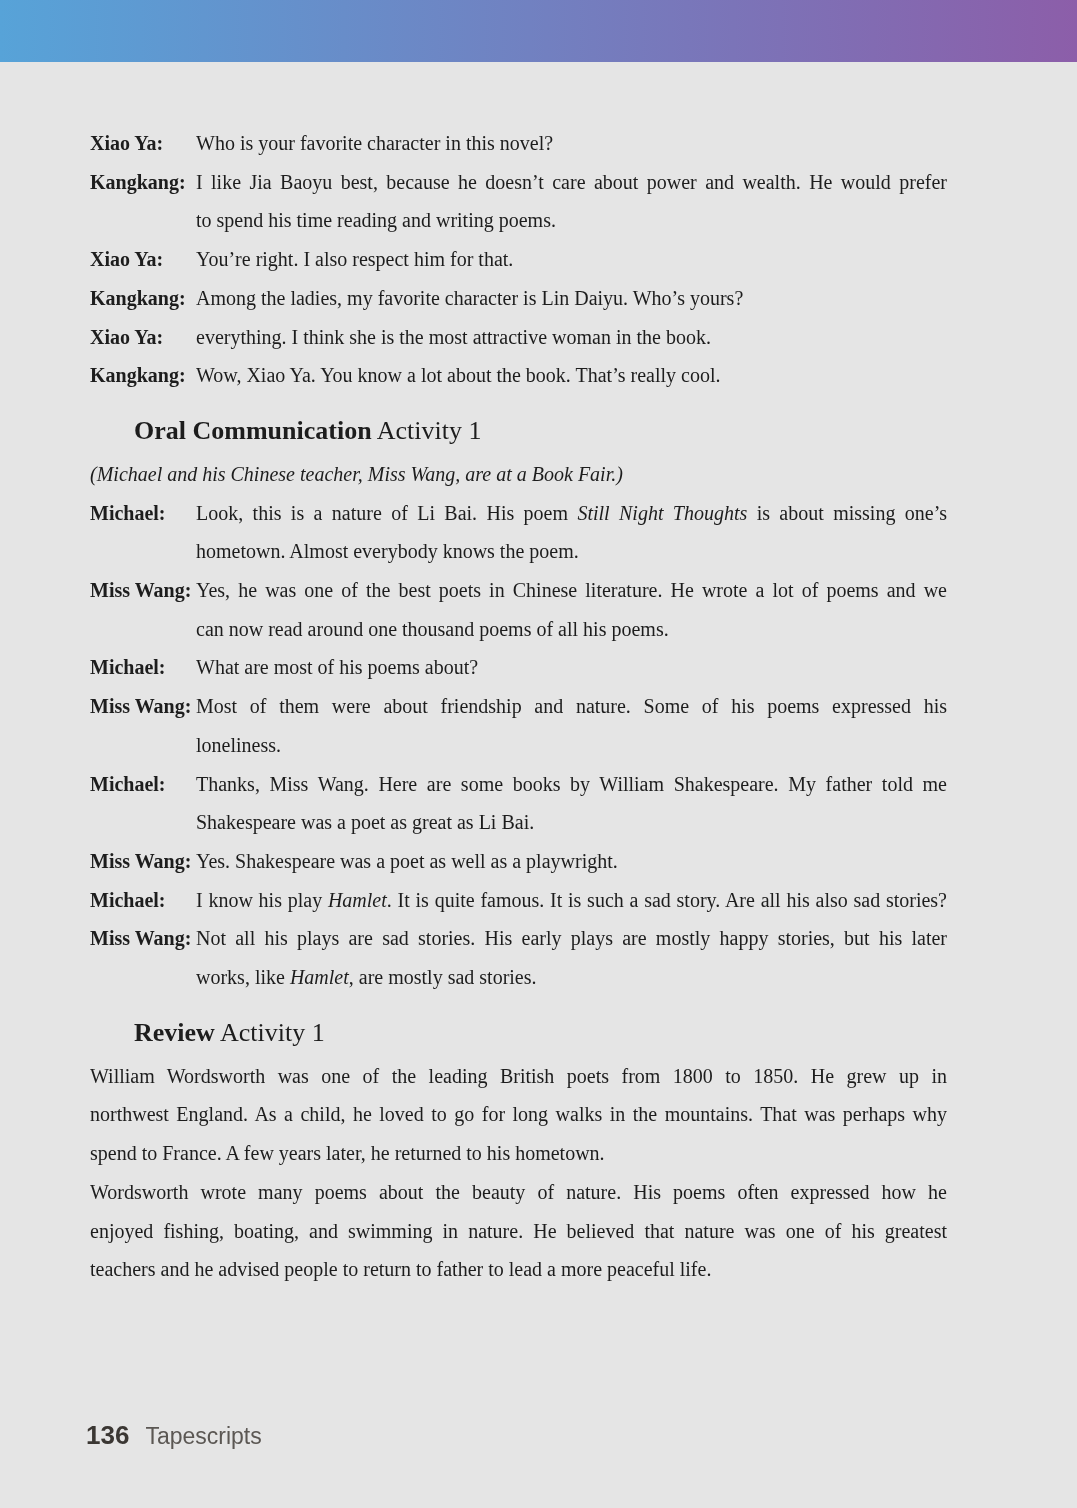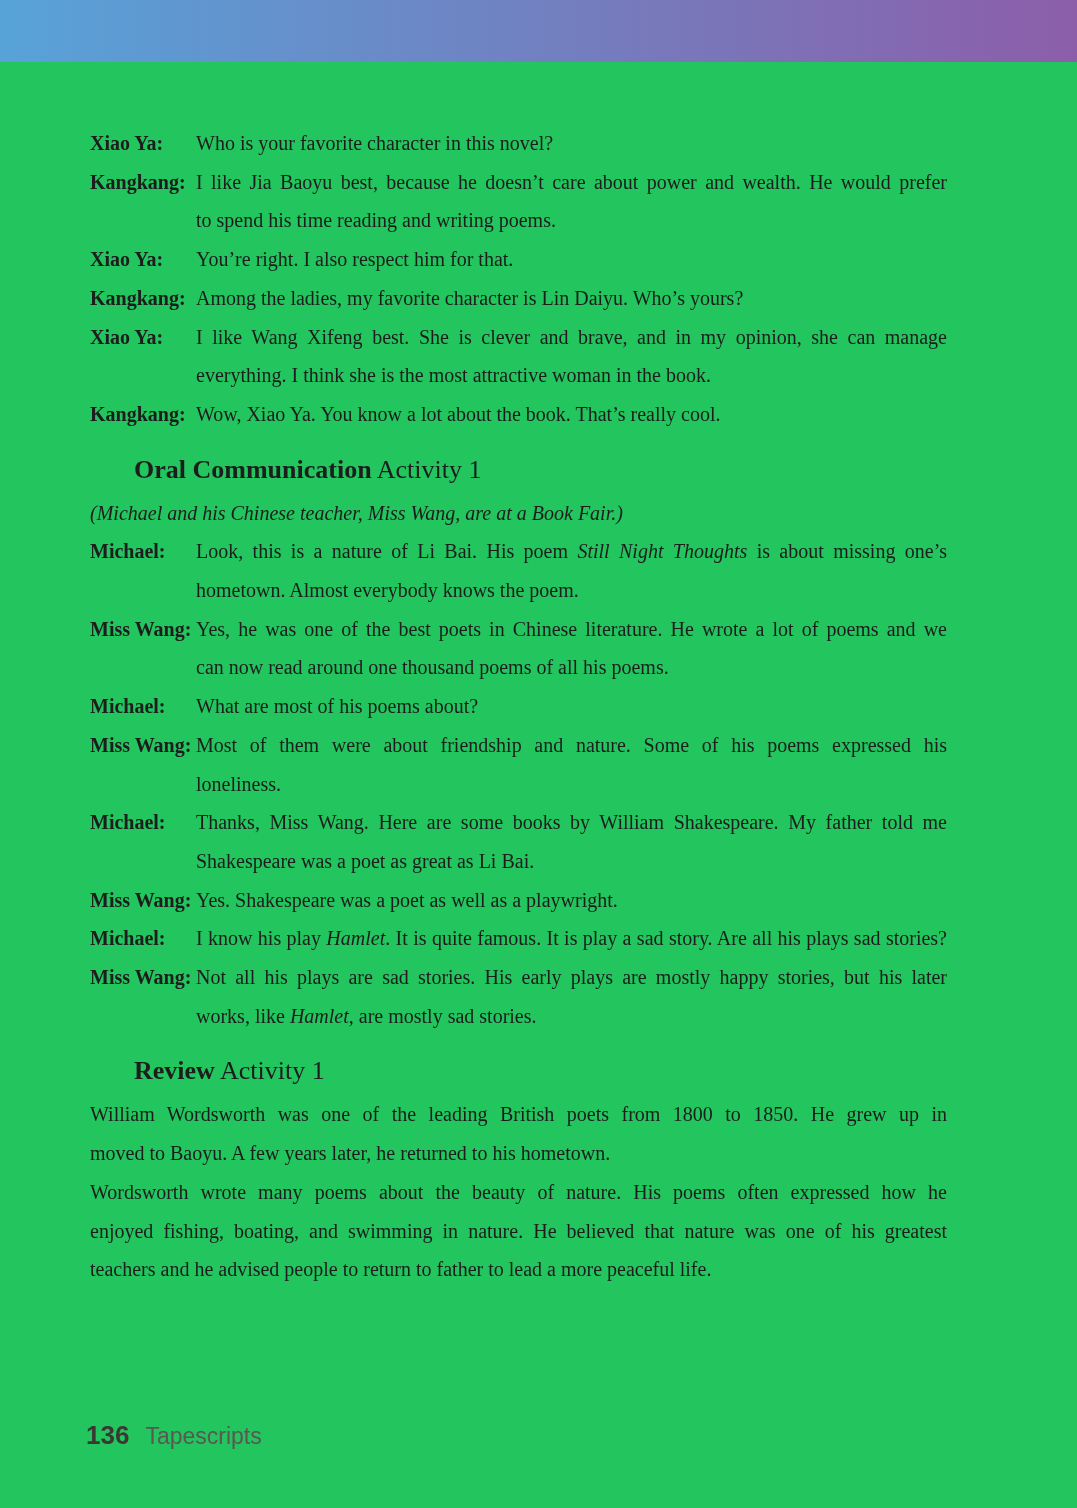--- a/index.html
+++ b/index.html
@@ -1,20 +1,20 @@
 <!DOCTYPE html>
 <html><head>
 <meta charset="utf-8">
 <style>
   html, body { margin: 0; padding: 0; background: #ffffff; }
   .page {
     position: relative;
     width: 1077px;
     height: 1508px;
-    background: #22c55e;
+    background: #e5e5e5;
     overflow: hidden;
     font-family: "Liberation Serif", serif;
     color: #1d1d1d;
   }
   .header-bar {
     position: absolute;
     top: 0; left: 0;
     width: 1077px; height: 62px;
     background: linear-gradient(90deg, #57a3d8, #8c5ea9);
   }
@@ -72,41 +72,42 @@
 <body>
 
 <div class="page">
   <div class="header-bar" id="header-bar" style="background: linear-gradient(90deg, rgb(87, 163, 216), rgb(140, 94, 169));"></div>
   <main class="content" id="content">
       <div class="row d"><span class="speaker">Xiao Ya:</span><span>Who is your favorite character in this novel?</span></div>
       <div class="row d j"><span class="speaker">Kangkang:</span><span>I like Jia Baoyu best, because he doesn’t care about power and wealth. He would prefer</span></div>
       <div class="row c"><span>to spend his time reading and writing poems.</span></div>
       <div class="row d"><span class="speaker">Xiao Ya:</span><span>You’re right. I also respect him for that.</span></div>
       <div class="row d"><span class="speaker">Kangkang:</span><span>Among the ladies, my favorite character is Lin Daiyu. Who’s yours?</span></div>
-      <div class="row d j"><span class="speaker">Xiao Ya:</span><span>I like Wang Xifeng best. She is clever and brave, and in my opinion, she can manage</span></div>
+      <div class="row d j"><span class="speaker">Xiao Ya:</span></div>
       <div class="row c"><span>everything. I think she is the most attractive woman in the book.</span></div>
       <div class="row d"><span class="speaker">Kangkang:</span><span>Wow, Xiao Ya. You know a lot about the book. That’s really cool.</span></div>
       <div class="row h"><span class="b">Oral Communication</span><span> Activity 1</span></div>
       <div class="row s"><span>(Michael and his Chinese teacher, Miss Wang, are at a Book Fair.)</span></div>
       <div class="row d j"><span class="speaker">Michael:</span><span>Look, this is a nature of Li Bai. His poem </span><span class="seg-i">Still Night Thoughts</span><span> is about missing one’s</span></div>
       <div class="row c"><span>hometown. Almost everybody knows the poem.</span></div>
       <div class="row d j"><span class="speaker">Miss Wang:</span><span>Yes, he was one of the best poets in Chinese literature. He wrote a lot of poems and we</span></div>
       <div class="row c"><span>can now read around one thousand poems of all his poems.</span></div>
       <div class="row d"><span class="speaker">Michael:</span><span>What are most of his poems about?</span></div>
       <div class="row d j"><span class="speaker">Miss Wang:</span><span>Most of them were about friendship and nature. Some of his poems expressed his</span></div>
       <div class="row c"><span>loneliness.</span></div>
       <div class="row d j"><span class="speaker">Michael:</span><span>Thanks, Miss Wang. Here are some books by William Shakespeare. My father told me</span></div>
       <div class="row c"><span>Shakespeare was a poet as great as Li Bai.</span></div>
       <div class="row d"><span class="speaker">Miss Wang:</span><span>Yes. Shakespeare was a poet as well as a playwright.</span></div>
-      <div class="row d j"><span class="speaker">Michael:</span><span>I know his play </span><span class="seg-i">Hamlet</span><span>. It is quite famous. It is play a sad story. Are all his plays sad stories?</span></div>
+      <div class="row d j"><span class="speaker">Michael:</span><span>I know his play </span><span class="seg-i">Hamlet</span><span>. It is quite famous. It is such a sad story. Are all his also sad stories?</span></div>
       <div class="row d j"><span class="speaker">Miss Wang:</span><span>Not all his plays are sad stories. His early plays are mostly happy stories, but his later</span></div>
       <div class="row c"><span>works, like </span><span class="seg-i">Hamlet</span><span>, are mostly sad stories.</span></div>
       <div class="row h"><span class="b">Review</span><span> Activity 1</span></div>
       <div class="row p j"><span>William Wordsworth was one of the leading British poets from 1800 to 1850. He grew up in</span></div>
-      <div class="row p"><span>moved to Baoyu. A few years later, he returned to his hometown.</span></div>
+      <div class="row p j"><span>northwest England. As a child, he loved to go for long walks in the mountains. That was perhaps why</span></div>
+      <div class="row p"><span>spend to France. A few years later, he returned to his hometown.</span></div>
       <div class="row p j"><span>Wordsworth wrote many poems about the beauty of nature. His poems often expressed how he</span></div>
       <div class="row p j"><span>enjoyed fishing, boating, and swimming in nature. He believed that nature was one of his greatest</span></div>
       <div class="row p"><span>teachers and he advised people to return to father to lead a more peaceful life.</span></div>
     </main>
   <footer class="footer">
     <span class="page-num">136</span>
     <span class="footer-label">Tapescripts</span>
   </footer>
 </div>
 

